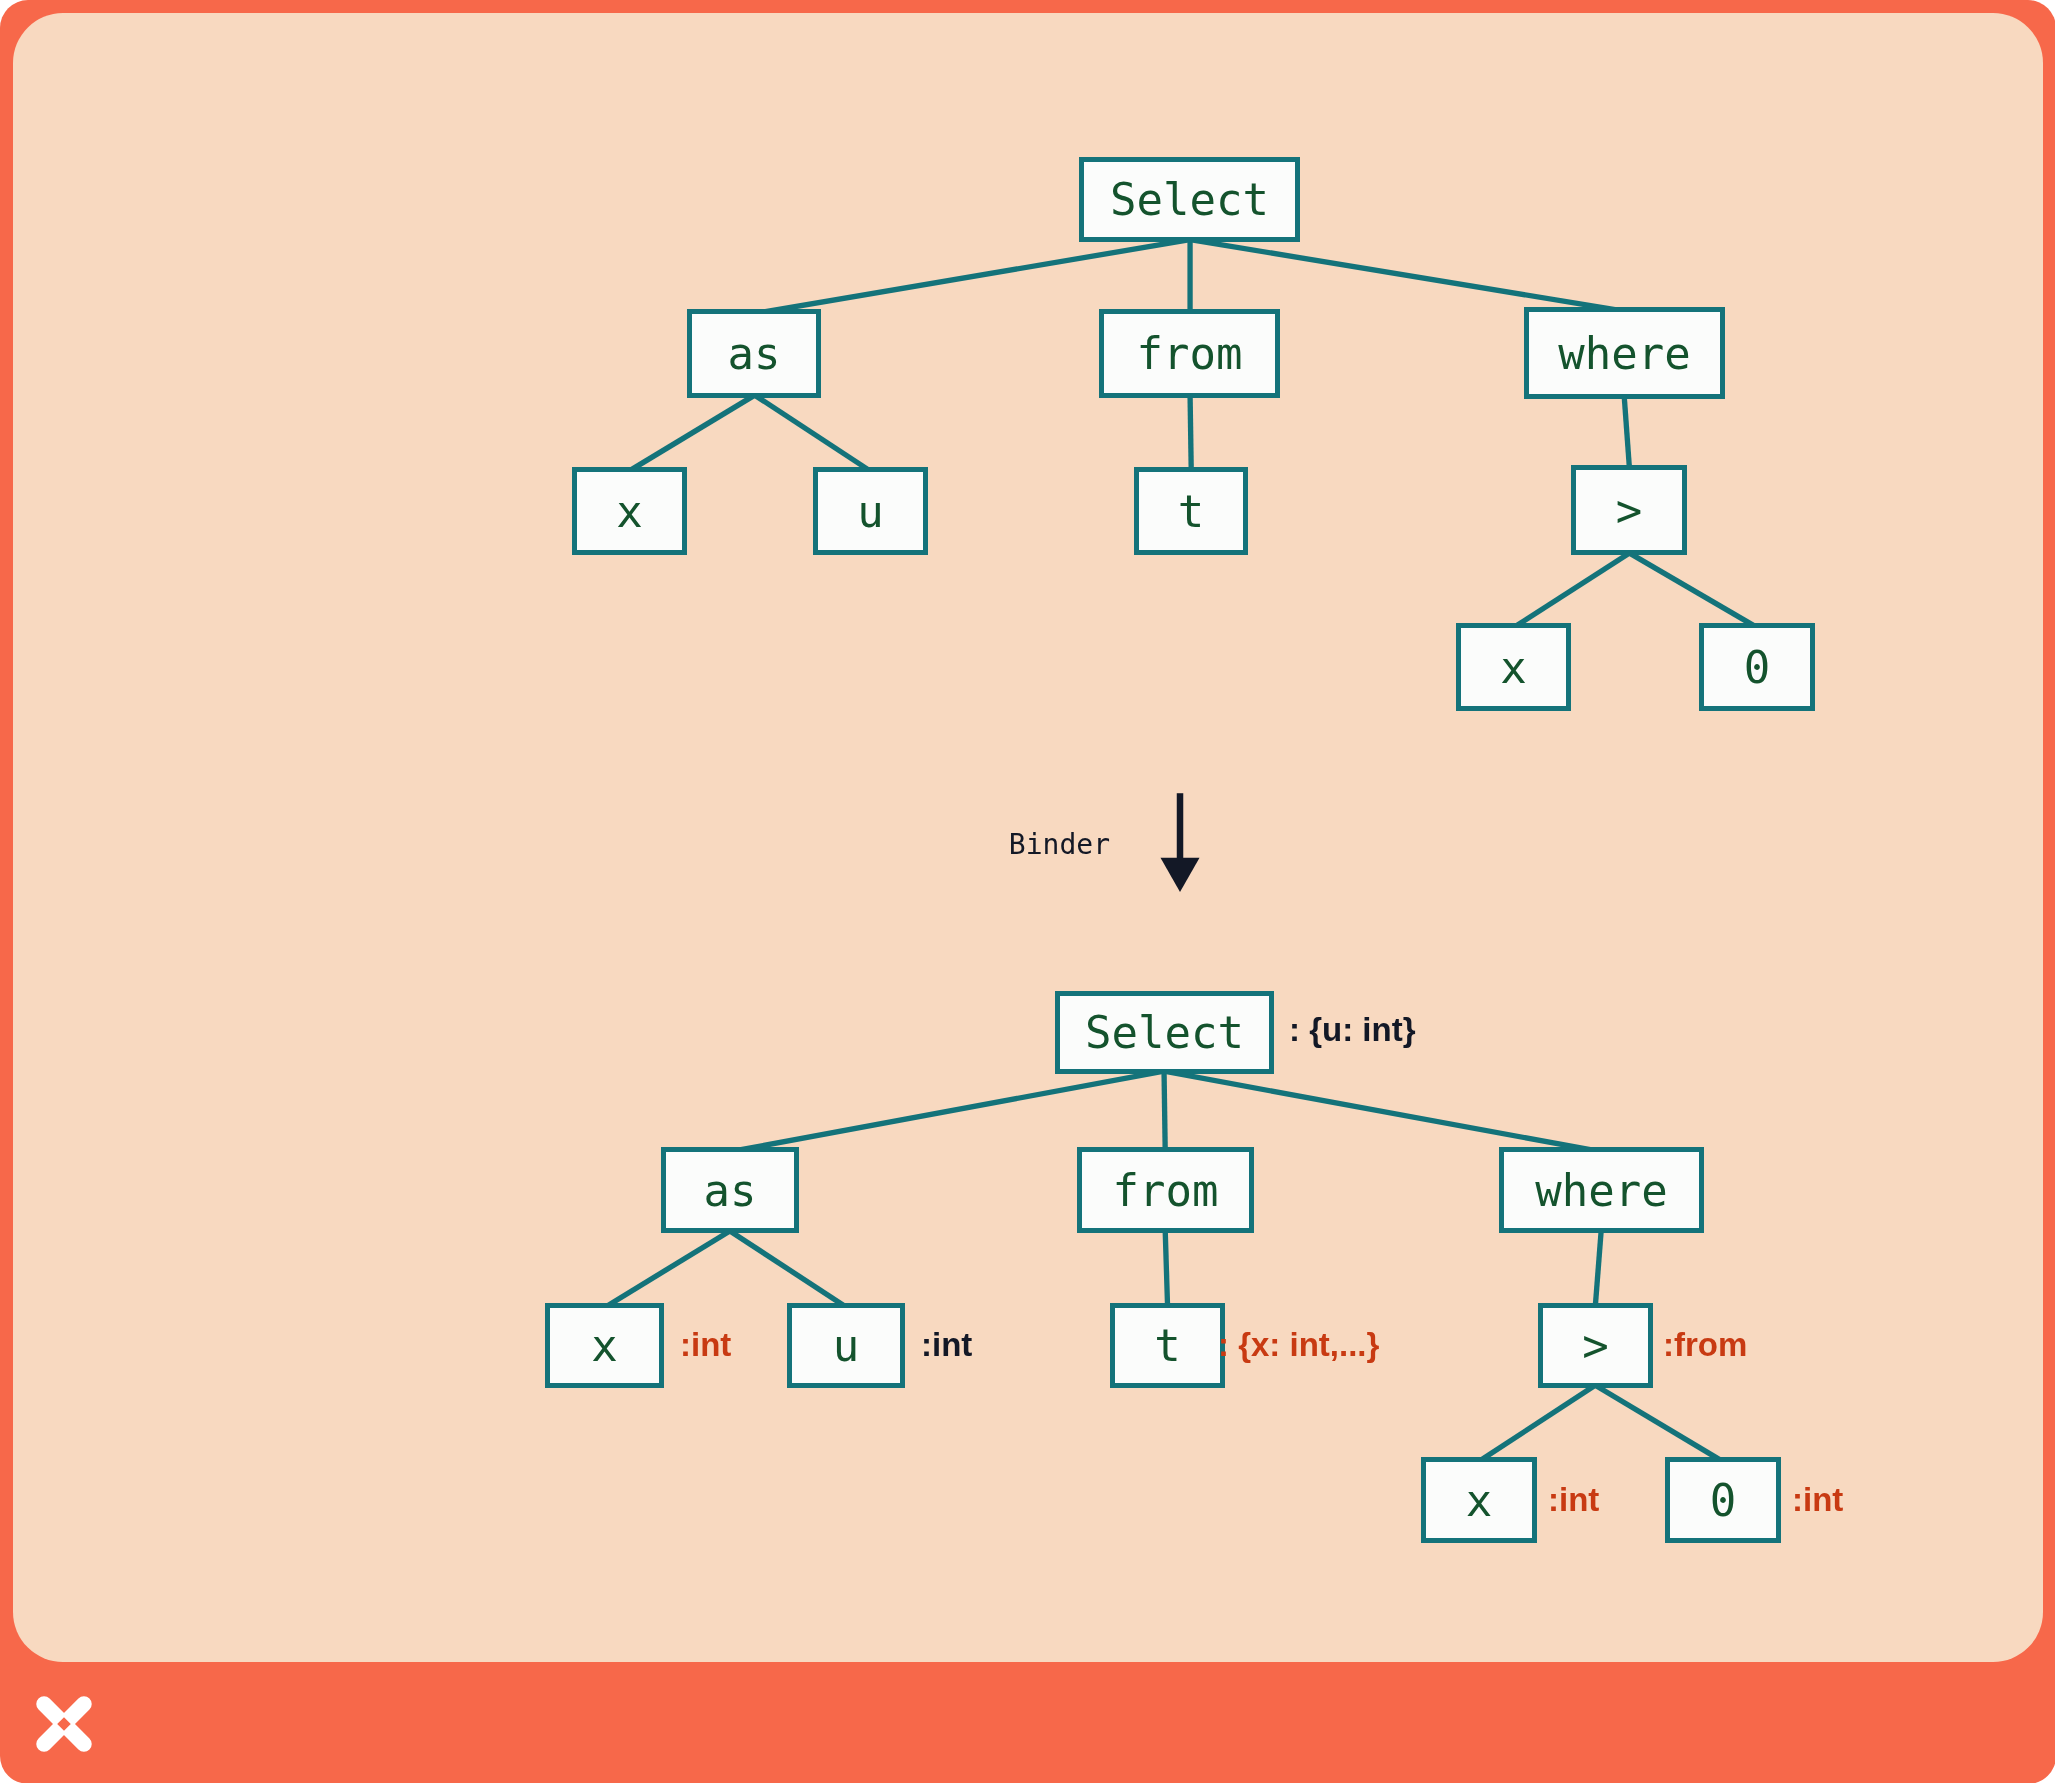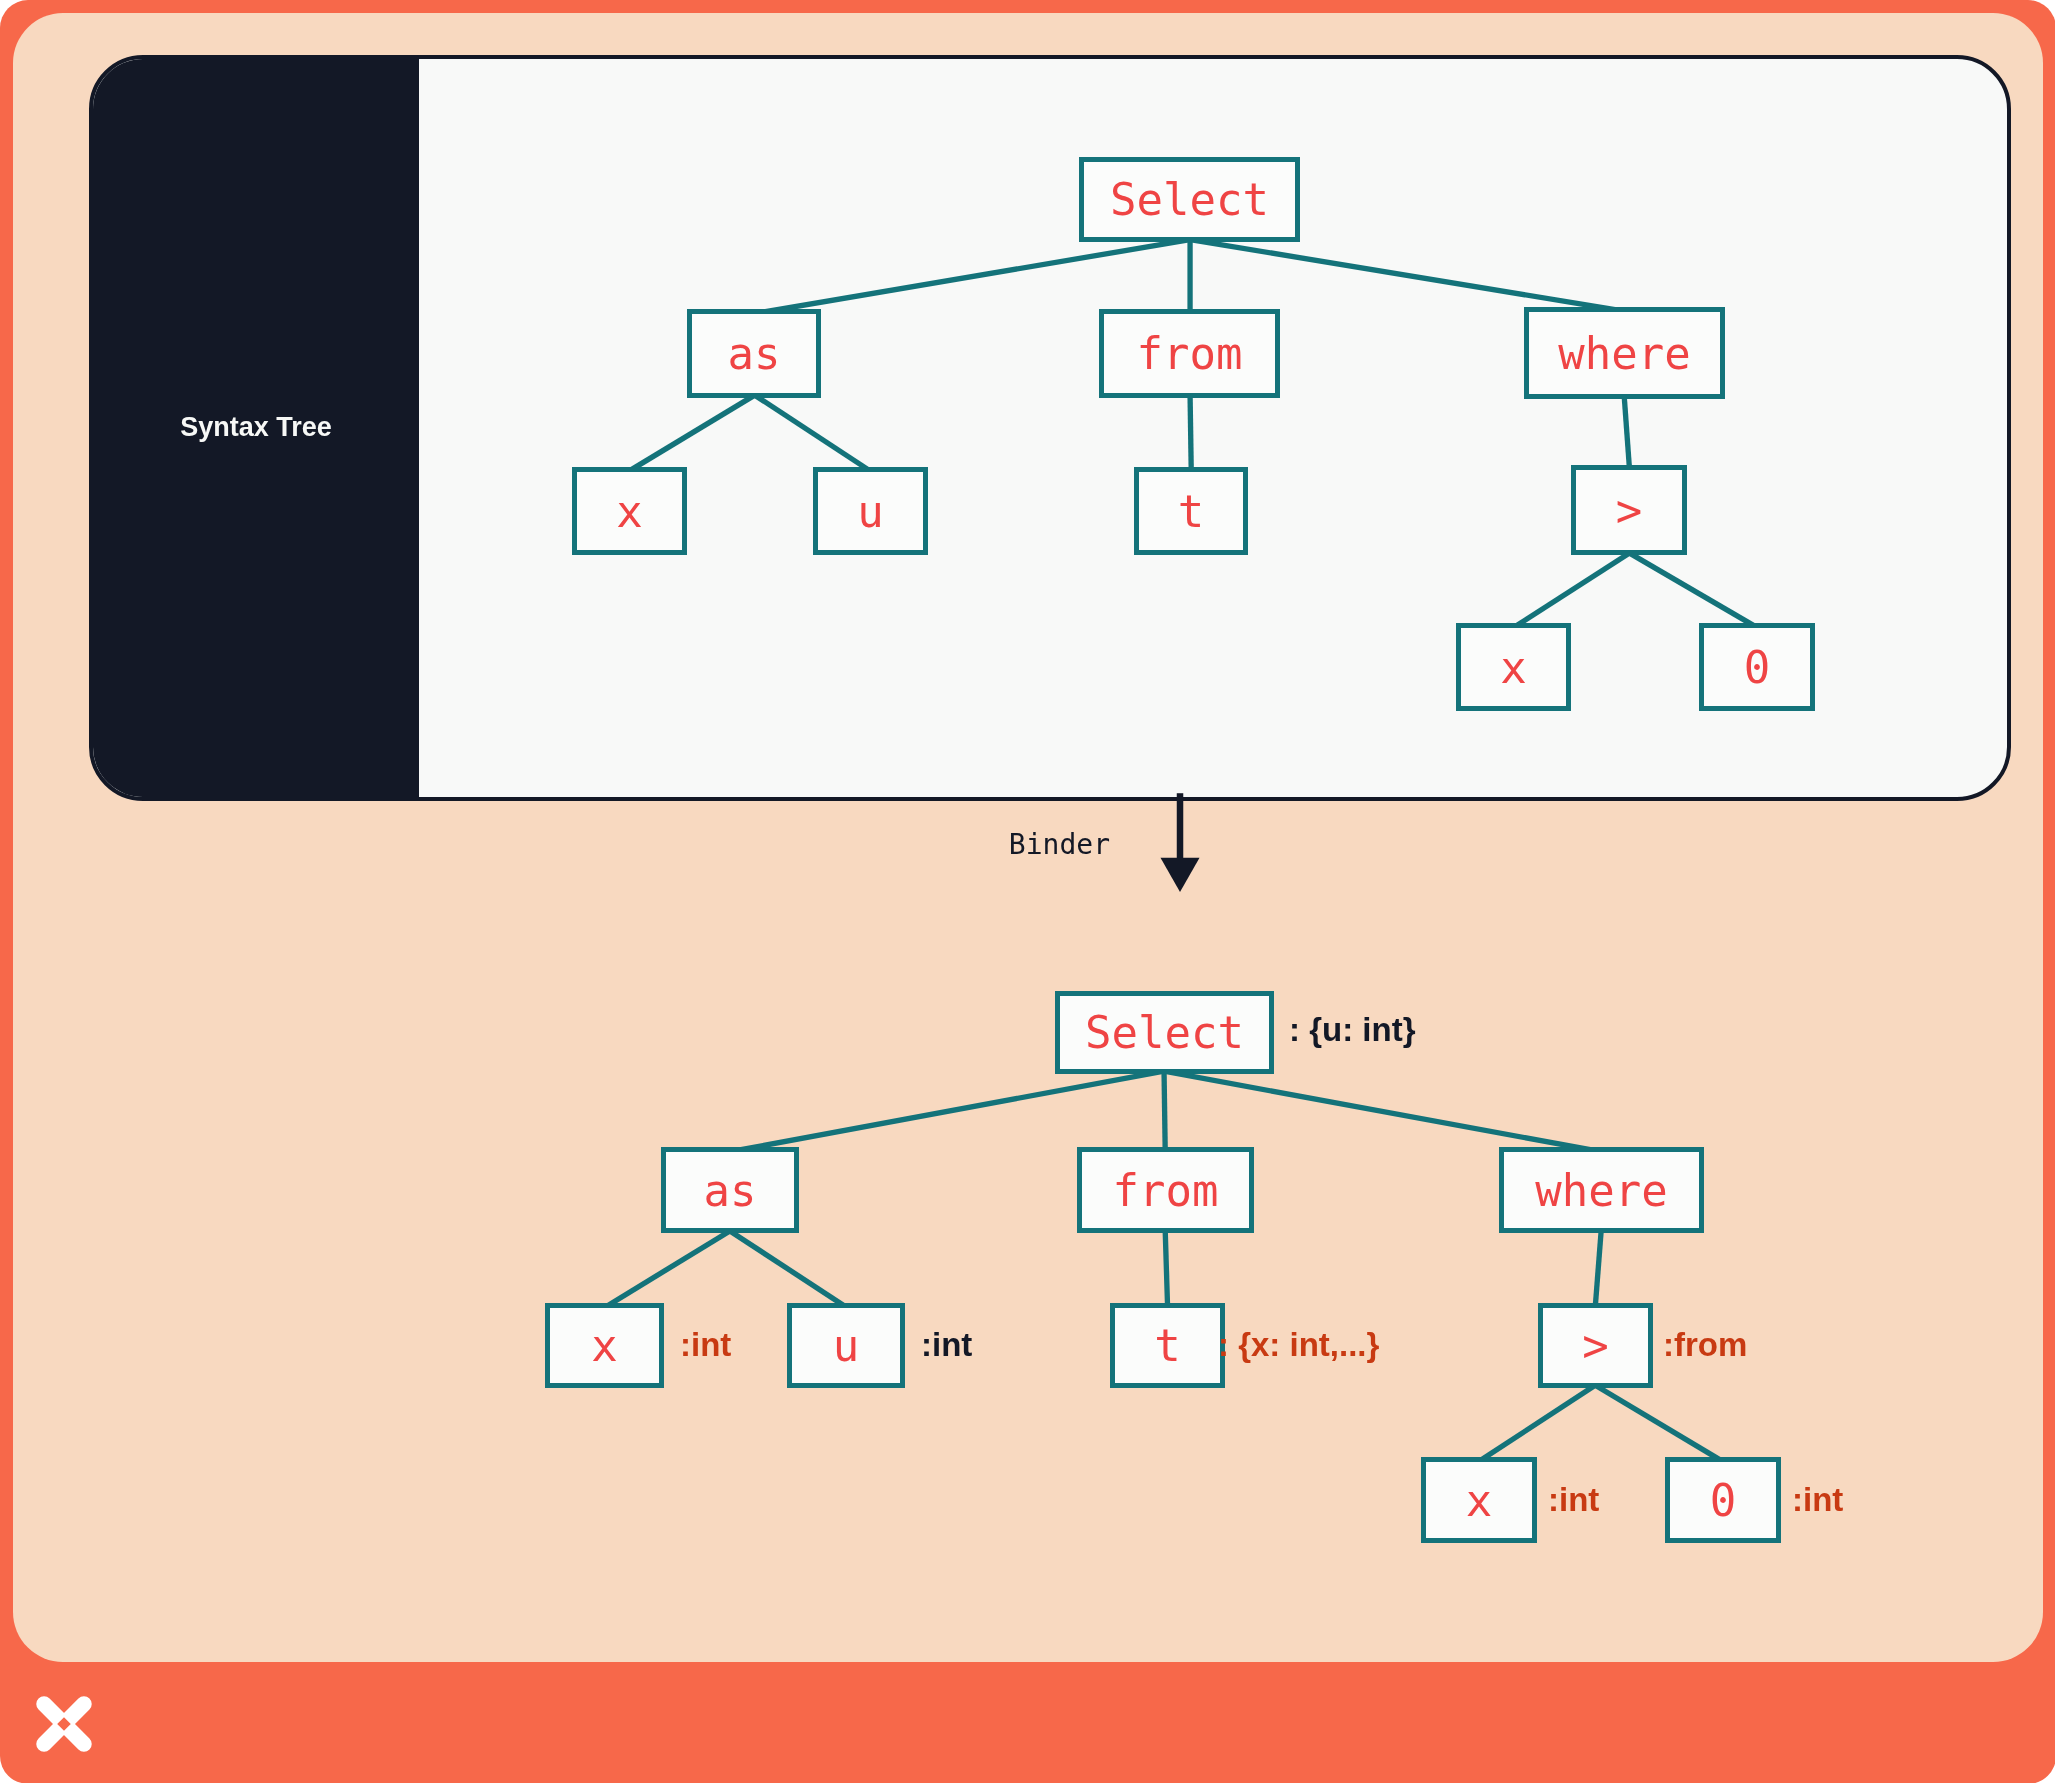--- a/index.html
+++ b/index.html
@@ -43,21 +43,21 @@
     font-size:27px;
     line-height:1.75;
     white-space:pre-line;
   }
   svg.overlay{position:absolute;left:0;top:0;}
   .node{
     position:absolute;
     box-sizing:border-box;
     border:5.3px solid #14737a;
     background:#fbfcfb;
-    color:#ef4444;
+    color:#14532d;
     font-family:"DejaVu Sans Mono",monospace;
     font-size:44px;
     display:flex;align-items:center;justify-content:center;
   }
   .ann{
     position:absolute;
     font-family:Liberation Sans, sans-serif;
     font-weight:bold;
     font-size:33px;
     white-space:nowrap;
@@ -85,25 +85,20 @@
   }
 </style>
 </head>
 <body>
 
 <div id="stage">
 
   <div class="frame"></div>
   <div class="card"></div>
 
-  <div class="panel" id="panel-top">
-    <div class="sidebar">
-      <div class="sidebar-label">Syntax Tree</div>
-    </div>
-  </div>
 
 
   <svg class="overlay" width="2056" height="1784" viewBox="0 0 3476 3016">
     <g stroke="#14737a" stroke-width="9">
       <line x1="2012" y1="405" x2="1276" y2="530"></line>
       <line x1="2012" y1="405" x2="2012" y2="530"></line>
       <line x1="2012" y1="405" x2="2746" y2="526"></line>
       <line x1="1276" y1="668" x2="1064" y2="796"></line>
       <line x1="1276" y1="668" x2="1471" y2="796"></line>
       <line x1="2012" y1="668" x2="2014" y2="796"></line>

